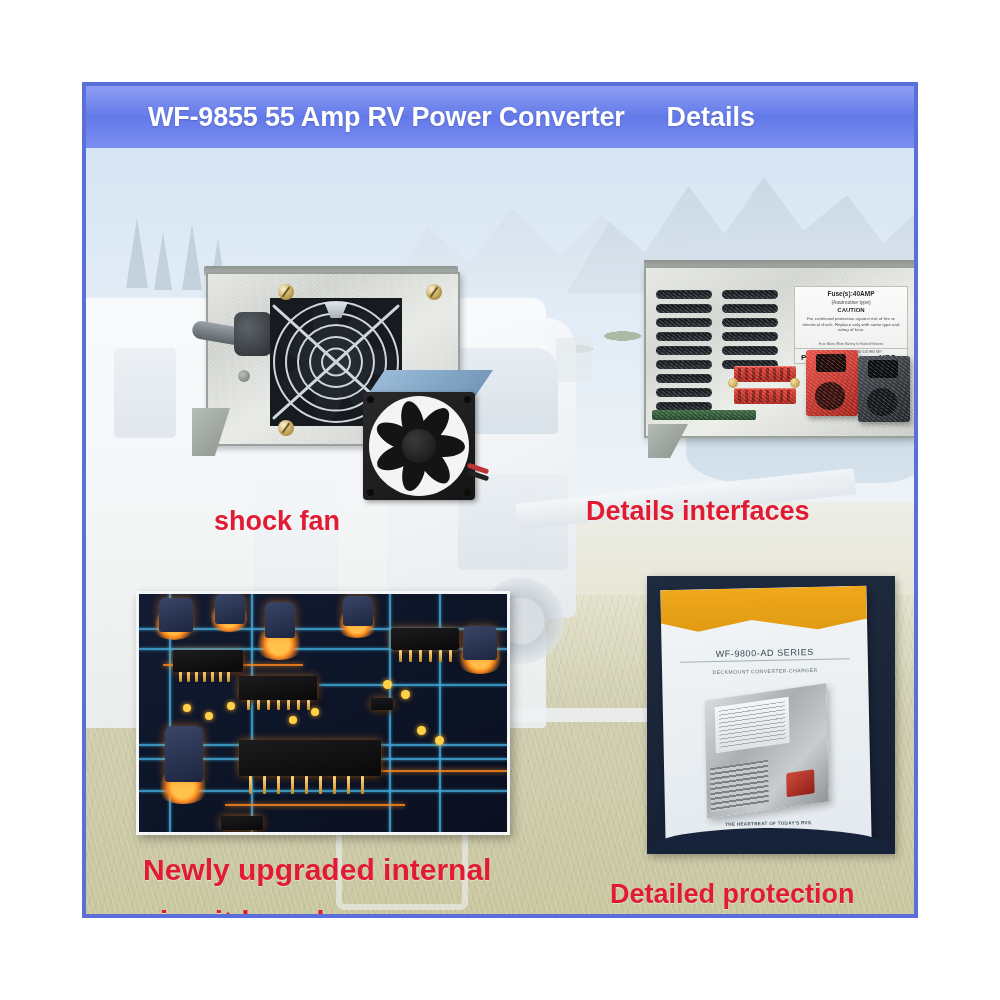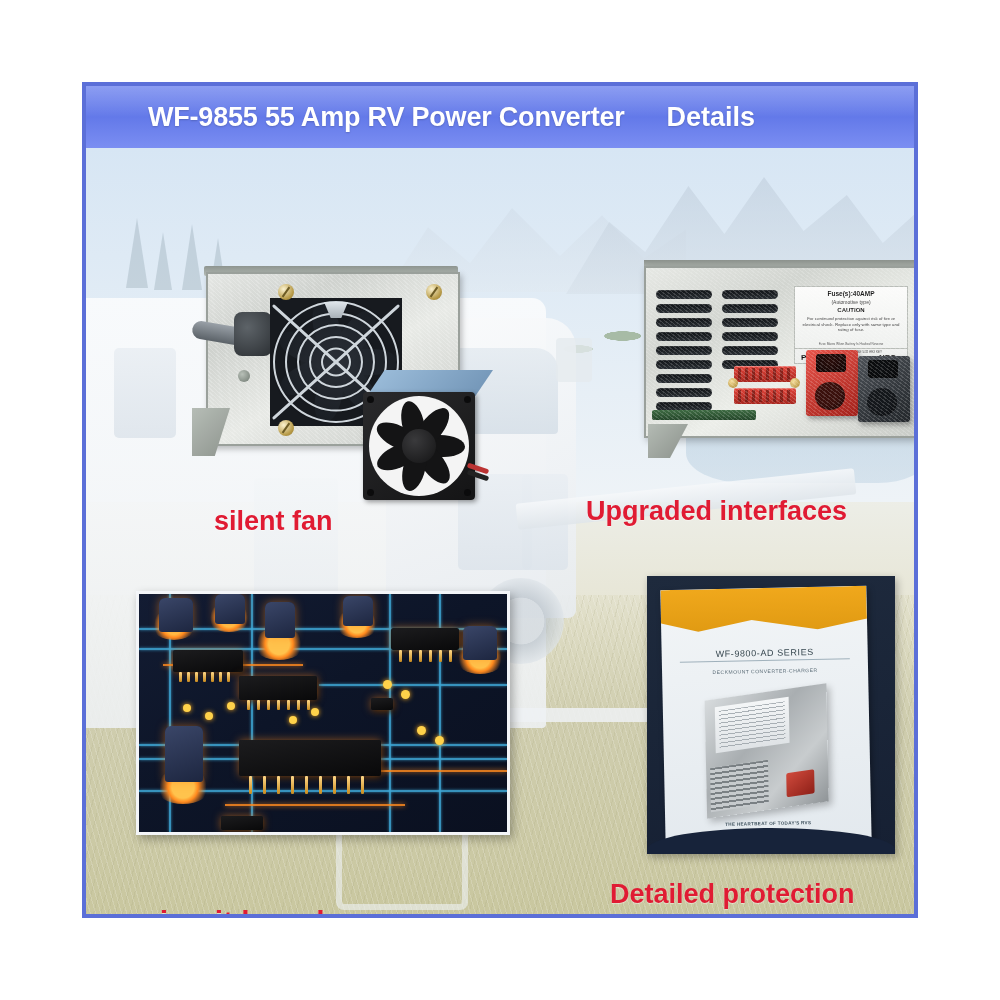--- a/index.html
+++ b/index.html
@@ -467,20 +467,21 @@
           <div class="man-prod">
             <div class="plbl"></div>
             <div class="pv"></div>
             <div class="pterm"></div>
           </div>
           <div class="man-foot">THE HEARTBEAT OF TODAY'S RVS</div>
         </div>
         <div class="man-curve"></div>
       </div>
 
-      <div class="cap" id="cap-fan">silent fan</div>
-      <div class="cap" id="cap-iface">Upgraded interfaces</div>
+      <div class="cap" id="cap-fan">shock fan</div>
+      <div class="cap" id="cap-iface">Details interfaces</div>
+      <div class="cap" id="cap-pcb-1">Newly upgraded internal</div>
       <div class="cap" id="cap-pcb-2">circuit board</div>
       <div class="cap" id="cap-man-1">Detailed protection</div>
 
     </div>
   </div>
 </div>
 
 </body></html>

